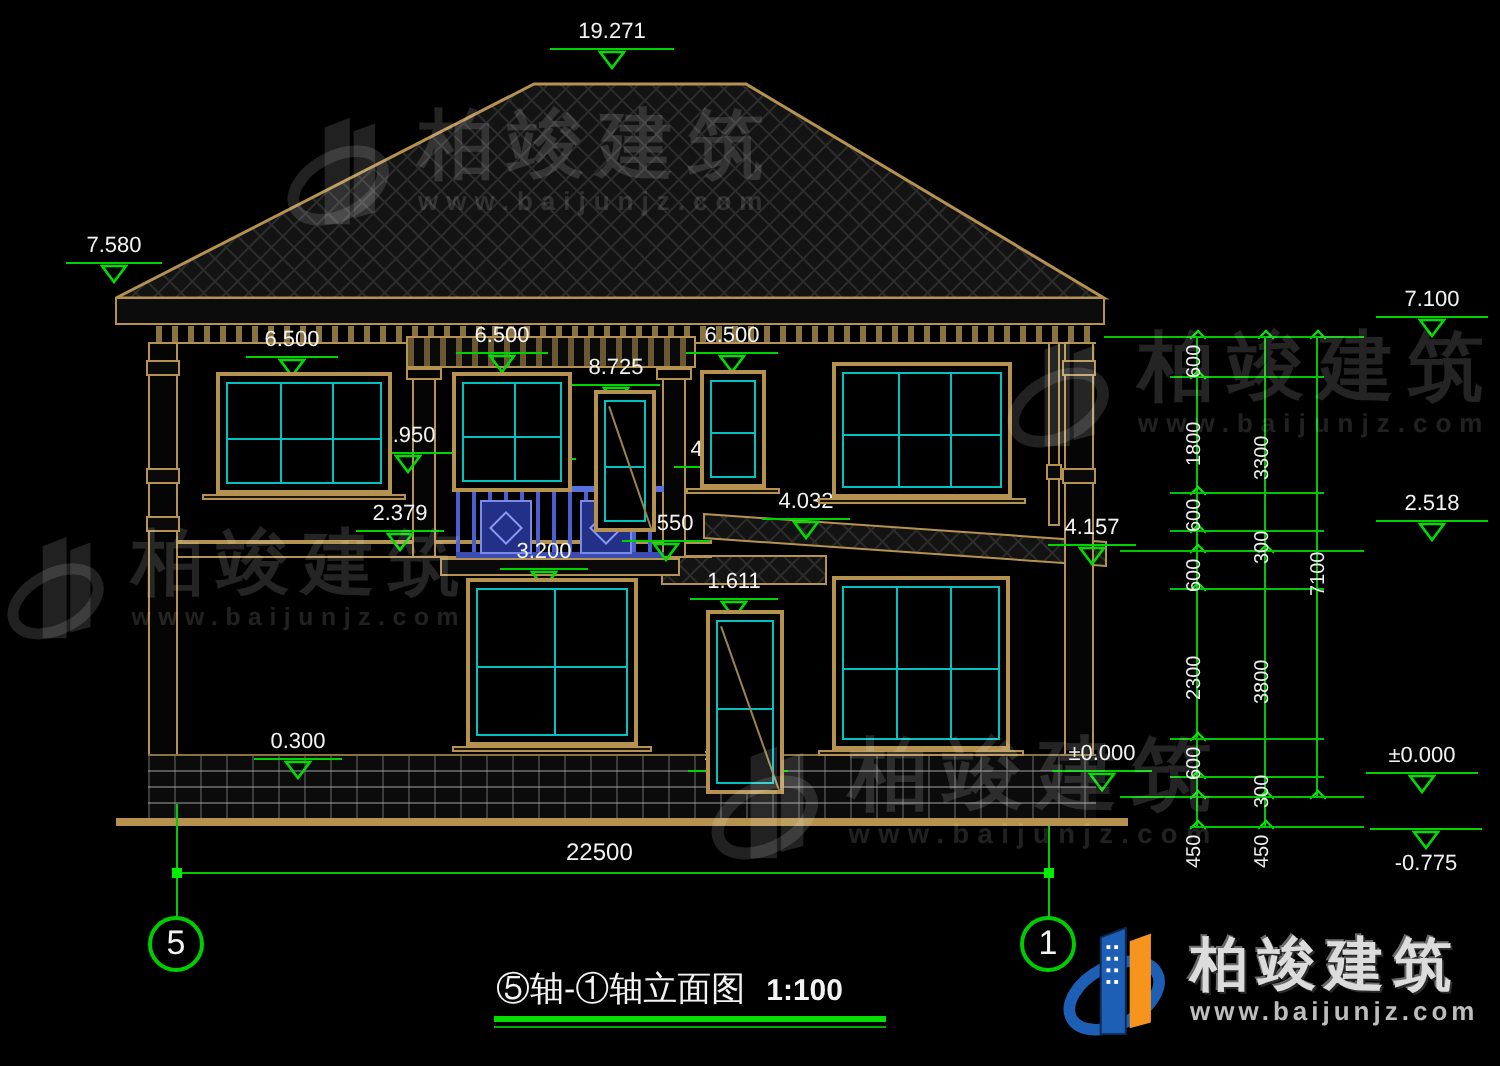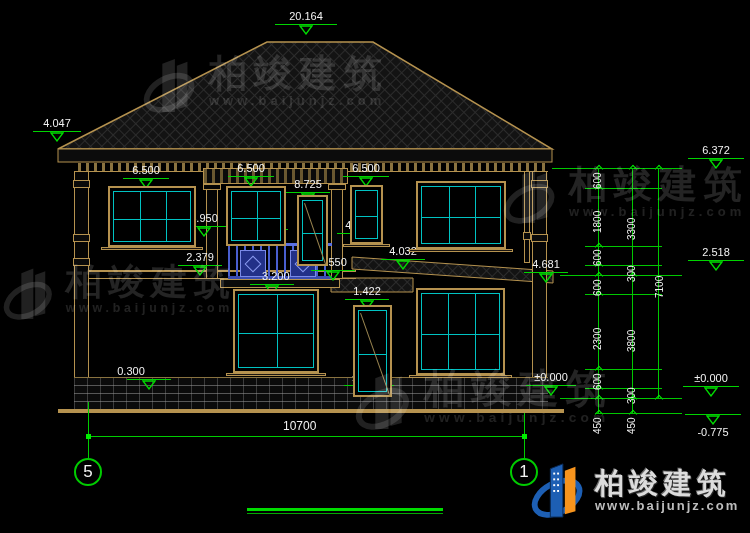--- a/index.html
+++ b/index.html
@@ -93,28 +93,32 @@
   <div class="abs step" style="left:334px;top:407px;width:80px;height:6px;"></div>
 
   <div class="abs plinth" style="left:74px;top:377px;width:474px;height:32px;"></div>
   <div class="abs tanline" style="left:58px;top:409px;width:506px;height:4px;"></div>
 
   <div class="abs vline" style="left:88px;top:402px;height:56px;background:#00cc00;"></div>
   <div class="abs vline" style="left:524px;top:413px;height:45px;background:#00cc00;"></div>
   <div class="abs hline" style="left:88px;top:436px;width:436px;background:#00cc00;"></div>
   <div class="abs" style="left:86px;top:434px;width:5px;height:5px;background:#00ee00;"></div>
   <div class="abs" style="left:522px;top:434px;width:5px;height:5px;background:#00ee00;"></div>
-  <div class="abs dimtext" style="left:283px;top:420px;font-size:12px;">10700</div>
+  <div class="abs dimtext" style="left:283px;top:420px;font-size:12px;">22500</div>
   <div class="abs bubble" style="left:74px;top:458px;">
       <span>5</span>
     </div>
   <div class="abs bubble" style="left:510px;top:458px;">
       <span>1</span>
     </div>
 
+  <div id="title-row" class="abs" style="left:248px;top:483px;">
+    <span style="font-size:17px;">⑤轴-①轴立面图</span>
+    <span style="font-size:15px;font-weight:bold;margin-left:6px;">1:100</span>
+  </div>
   <div class="abs" style="left:247px;top:508px;width:196px;height:3px;background:#00dd00;"></div>
   <div class="abs" style="left:247px;top:513px;width:196px;height:1px;background:#00aa00;"></div>
 
   <div class="abs" style="left:531px;top:459px;display:flex;align-items:center;">
     <svg width="58" height="62" viewBox="0 0 60 64">
       <ellipse cx="27" cy="40" rx="25" ry="15" fill="none" stroke="#1d5fb4" stroke-width="6" transform="rotate(-28 27 40)"></ellipse>
       <polygon points="20,10 33,5 33,60 20,60" fill="#1d5fb4" stroke="#0a2a55" stroke-width="1"></polygon>
       <polygon points="35,12 46,8 46,54 35,57" fill="#f7941d"></polygon>
       <g fill="#ffffff">
         <rect x="23" y="14" width="2" height="2"></rect>
@@ -127,26 +131,26 @@
           <rect x="27" y="32" width="2" height="2"></rect>
       </g>
     </svg>
     <div style="margin-left:6px;">
       <div style="font-size:29px;font-weight:bold;letter-spacing:5px;color:#dcdcdc;text-shadow:1px 1px 0 #2a2a2a,-1px -1px 0 #6a6a6a;line-height:32px;">柏竣建筑</div>
       <div style="font-size:13px;font-weight:bold;letter-spacing:2px;color:#bdbdbd;line-height:14px;">www.baijunjz.com</div>
     </div>
   </div>
 
   <div id="anno" class="abs" style="left:0;top:0;width:750px;height:533px;">
-      <div class="dimtext" style="position: absolute; left: 275px; top: 10px; width: 62px; text-align: center;">20.164</div>
+      <div class="dimtext" style="position: absolute; left: 275px; top: 10px; width: 62px; text-align: center;">19.271</div>
       <div class="lvl-line" style="position: absolute; left: 275px; top: 24px; width: 62px; background: rgb(0, 212, 0);"></div>
       <svg width="14" height="10" viewBox="0 0 14 10" style="position: absolute; left: 299px; top: 25px;">
         <polygon points="1,1 13,1 7,9" fill="none" stroke="#00dd00" stroke-width="1.3"></polygon>
       </svg>
-      <div class="dimtext" style="position: absolute; left: 33px; top: 117px; width: 48px; text-align: center;">4.047</div>
+      <div class="dimtext" style="position: absolute; left: 33px; top: 117px; width: 48px; text-align: center;">7.580</div>
       <div class="lvl-line" style="position: absolute; left: 33px; top: 131px; width: 48px; background: rgb(0, 212, 0);"></div>
       <svg width="14" height="10" viewBox="0 0 14 10" style="position: absolute; left: 50px; top: 132px;">
         <polygon points="1,1 13,1 7,9" fill="none" stroke="#00dd00" stroke-width="1.3"></polygon>
       </svg>
       <div class="dimtext" style="position: absolute; left: 123px; top: 164px; width: 46px; text-align: center;">6.500</div>
       <div class="lvl-line" style="position: absolute; left: 123px; top: 178px; width: 46px; background: rgb(0, 212, 0);"></div>
       <svg width="14" height="10" viewBox="0 0 14 10" style="position: absolute; left: 139px; top: 179px;">
         <polygon points="1,1 13,1 7,9" fill="none" stroke="#00dd00" stroke-width="1.3"></polygon>
       </svg>
       <div class="dimtext" style="position: absolute; left: 228px; top: 162px; width: 46px; text-align: center;">6.500</div>
@@ -192,56 +196,56 @@
       <div class="dimtext" style="position: absolute; left: 178px; top: 251px; width: 44px; text-align: center;">2.379</div>
       <div class="lvl-line" style="position: absolute; left: 178px; top: 265px; width: 44px; background: rgb(0, 212, 0);"></div>
       <svg width="14" height="10" viewBox="0 0 14 10" style="position: absolute; left: 193px; top: 266px;">
         <polygon points="1,1 13,1 7,9" fill="none" stroke="#00dd00" stroke-width="1.3"></polygon>
       </svg>
       <div class="dimtext" style="position: absolute; left: 311px; top: 256px; width: 44px; text-align: center;">3.550</div>
       <div class="lvl-line" style="position: absolute; left: 311px; top: 270px; width: 44px; background: rgb(0, 212, 0);"></div>
       <svg width="14" height="10" viewBox="0 0 14 10" style="position: absolute; left: 326px; top: 271px;">
         <polygon points="1,1 13,1 7,9" fill="none" stroke="#00dd00" stroke-width="1.3"></polygon>
       </svg>
-      <div class="dimtext" style="position: absolute; left: 262px; top: 270px; width: 44px; text-align: left;">3.200</div>
+      <div class="dimtext" style="position: absolute; left: 250px; top: 270px; width: 44px; text-align: center;">3.200</div>
       <div class="lvl-line" style="position: absolute; left: 250px; top: 284px; width: 44px; background: rgb(0, 212, 0);"></div>
       <svg width="14" height="10" viewBox="0 0 14 10" style="position: absolute; left: 265px; top: 285px;">
         <polygon points="1,1 13,1 7,9" fill="none" stroke="#00dd00" stroke-width="1.3"></polygon>
       </svg>
-      <div class="dimtext" style="position: absolute; left: 524px; top: 258px; width: 44px; text-align: center;">4.681</div>
+      <div class="dimtext" style="position: absolute; left: 524px; top: 258px; width: 44px; text-align: center;">4.157</div>
       <div class="lvl-line" style="position: absolute; left: 524px; top: 272px; width: 44px; background: rgb(0, 212, 0);"></div>
       <svg width="14" height="10" viewBox="0 0 14 10" style="position: absolute; left: 539px; top: 273px;">
         <polygon points="1,1 13,1 7,9" fill="none" stroke="#00dd00" stroke-width="1.3"></polygon>
       </svg>
-      <div class="dimtext" style="position: absolute; left: 345px; top: 285px; width: 44px; text-align: center;">1.422</div>
+      <div class="dimtext" style="position: absolute; left: 345px; top: 285px; width: 44px; text-align: center;">1.611</div>
       <div class="lvl-line" style="position: absolute; left: 345px; top: 299px; width: 44px; background: rgb(0, 212, 0);"></div>
       <svg width="14" height="10" viewBox="0 0 14 10" style="position: absolute; left: 360px; top: 300px;">
         <polygon points="1,1 13,1 7,9" fill="none" stroke="#00dd00" stroke-width="1.3"></polygon>
       </svg>
       <div class="dimtext" style="position: absolute; left: 250px; top: 341px; width: 44px; text-align: center;">0.900</div>
       <div class="lvl-line" style="position: absolute; left: 250px; top: 355px; width: 44px; background: rgb(0, 212, 0);"></div>
       <svg width="14" height="10" viewBox="0 0 14 10" style="position: absolute; left: 265px; top: 356px;">
         <polygon points="1,1 13,1 7,9" fill="none" stroke="#00dd00" stroke-width="1.3"></polygon>
       </svg>
-      <div class="dimtext" style="position: absolute; left: 109px; top: 365px; width: 44px; text-align: center;">0.300</div>
+      <div class="dimtext" style="position: absolute; left: 127px; top: 365px; width: 44px; text-align: center;">0.300</div>
       <div class="lvl-line" style="position: absolute; left: 127px; top: 379px; width: 44px; background: rgb(0, 212, 0);"></div>
       <svg width="14" height="10" viewBox="0 0 14 10" style="position: absolute; left: 142px; top: 380px;">
         <polygon points="1,1 13,1 7,9" fill="none" stroke="#00dd00" stroke-width="1.3"></polygon>
       </svg>
       <div class="dimtext" style="position: absolute; left: 344px; top: 371px; width: 50px; text-align: center;">±0.000</div>
       <div class="lvl-line" style="position: absolute; left: 344px; top: 385px; width: 50px; background: rgb(0, 212, 0);"></div>
       <svg width="14" height="10" viewBox="0 0 14 10" style="position: absolute; left: 362px; top: 386px;">
         <polygon points="1,1 13,1 7,9" fill="none" stroke="#00dd00" stroke-width="1.3"></polygon>
       </svg>
       <div class="dimtext" style="position: absolute; left: 526px; top: 371px; width: 50px; text-align: center;">±0.000</div>
       <div class="lvl-line" style="position: absolute; left: 526px; top: 385px; width: 50px; background: rgb(0, 212, 0);"></div>
       <svg width="14" height="10" viewBox="0 0 14 10" style="position: absolute; left: 544px; top: 386px;">
         <polygon points="1,1 13,1 7,9" fill="none" stroke="#00dd00" stroke-width="1.3"></polygon>
       </svg>
-      <div class="dimtext" style="position: absolute; left: 688px; top: 144px; width: 56px; text-align: center;">6.372</div>
+      <div class="dimtext" style="position: absolute; left: 688px; top: 144px; width: 56px; text-align: center;">7.100</div>
       <div class="lvl-line" style="position: absolute; left: 688px; top: 158px; width: 56px; background: rgb(0, 212, 0);"></div>
       <svg width="14" height="10" viewBox="0 0 14 10" style="position: absolute; left: 709px; top: 159px;">
         <polygon points="1,1 13,1 7,9" fill="none" stroke="#00dd00" stroke-width="1.3"></polygon>
       </svg>
       <div class="dimtext" style="position: absolute; left: 688px; top: 246px; width: 56px; text-align: center;">2.518</div>
       <div class="lvl-line" style="position: absolute; left: 688px; top: 260px; width: 56px; background: rgb(0, 212, 0);"></div>
       <svg width="14" height="10" viewBox="0 0 14 10" style="position: absolute; left: 709px; top: 261px;">
         <polygon points="1,1 13,1 7,9" fill="none" stroke="#00dd00" stroke-width="1.3"></polygon>
       </svg>
       <div class="dimtext" style="position: absolute; left: 683px; top: 372px; width: 56px; text-align: center;">±0.000</div>

